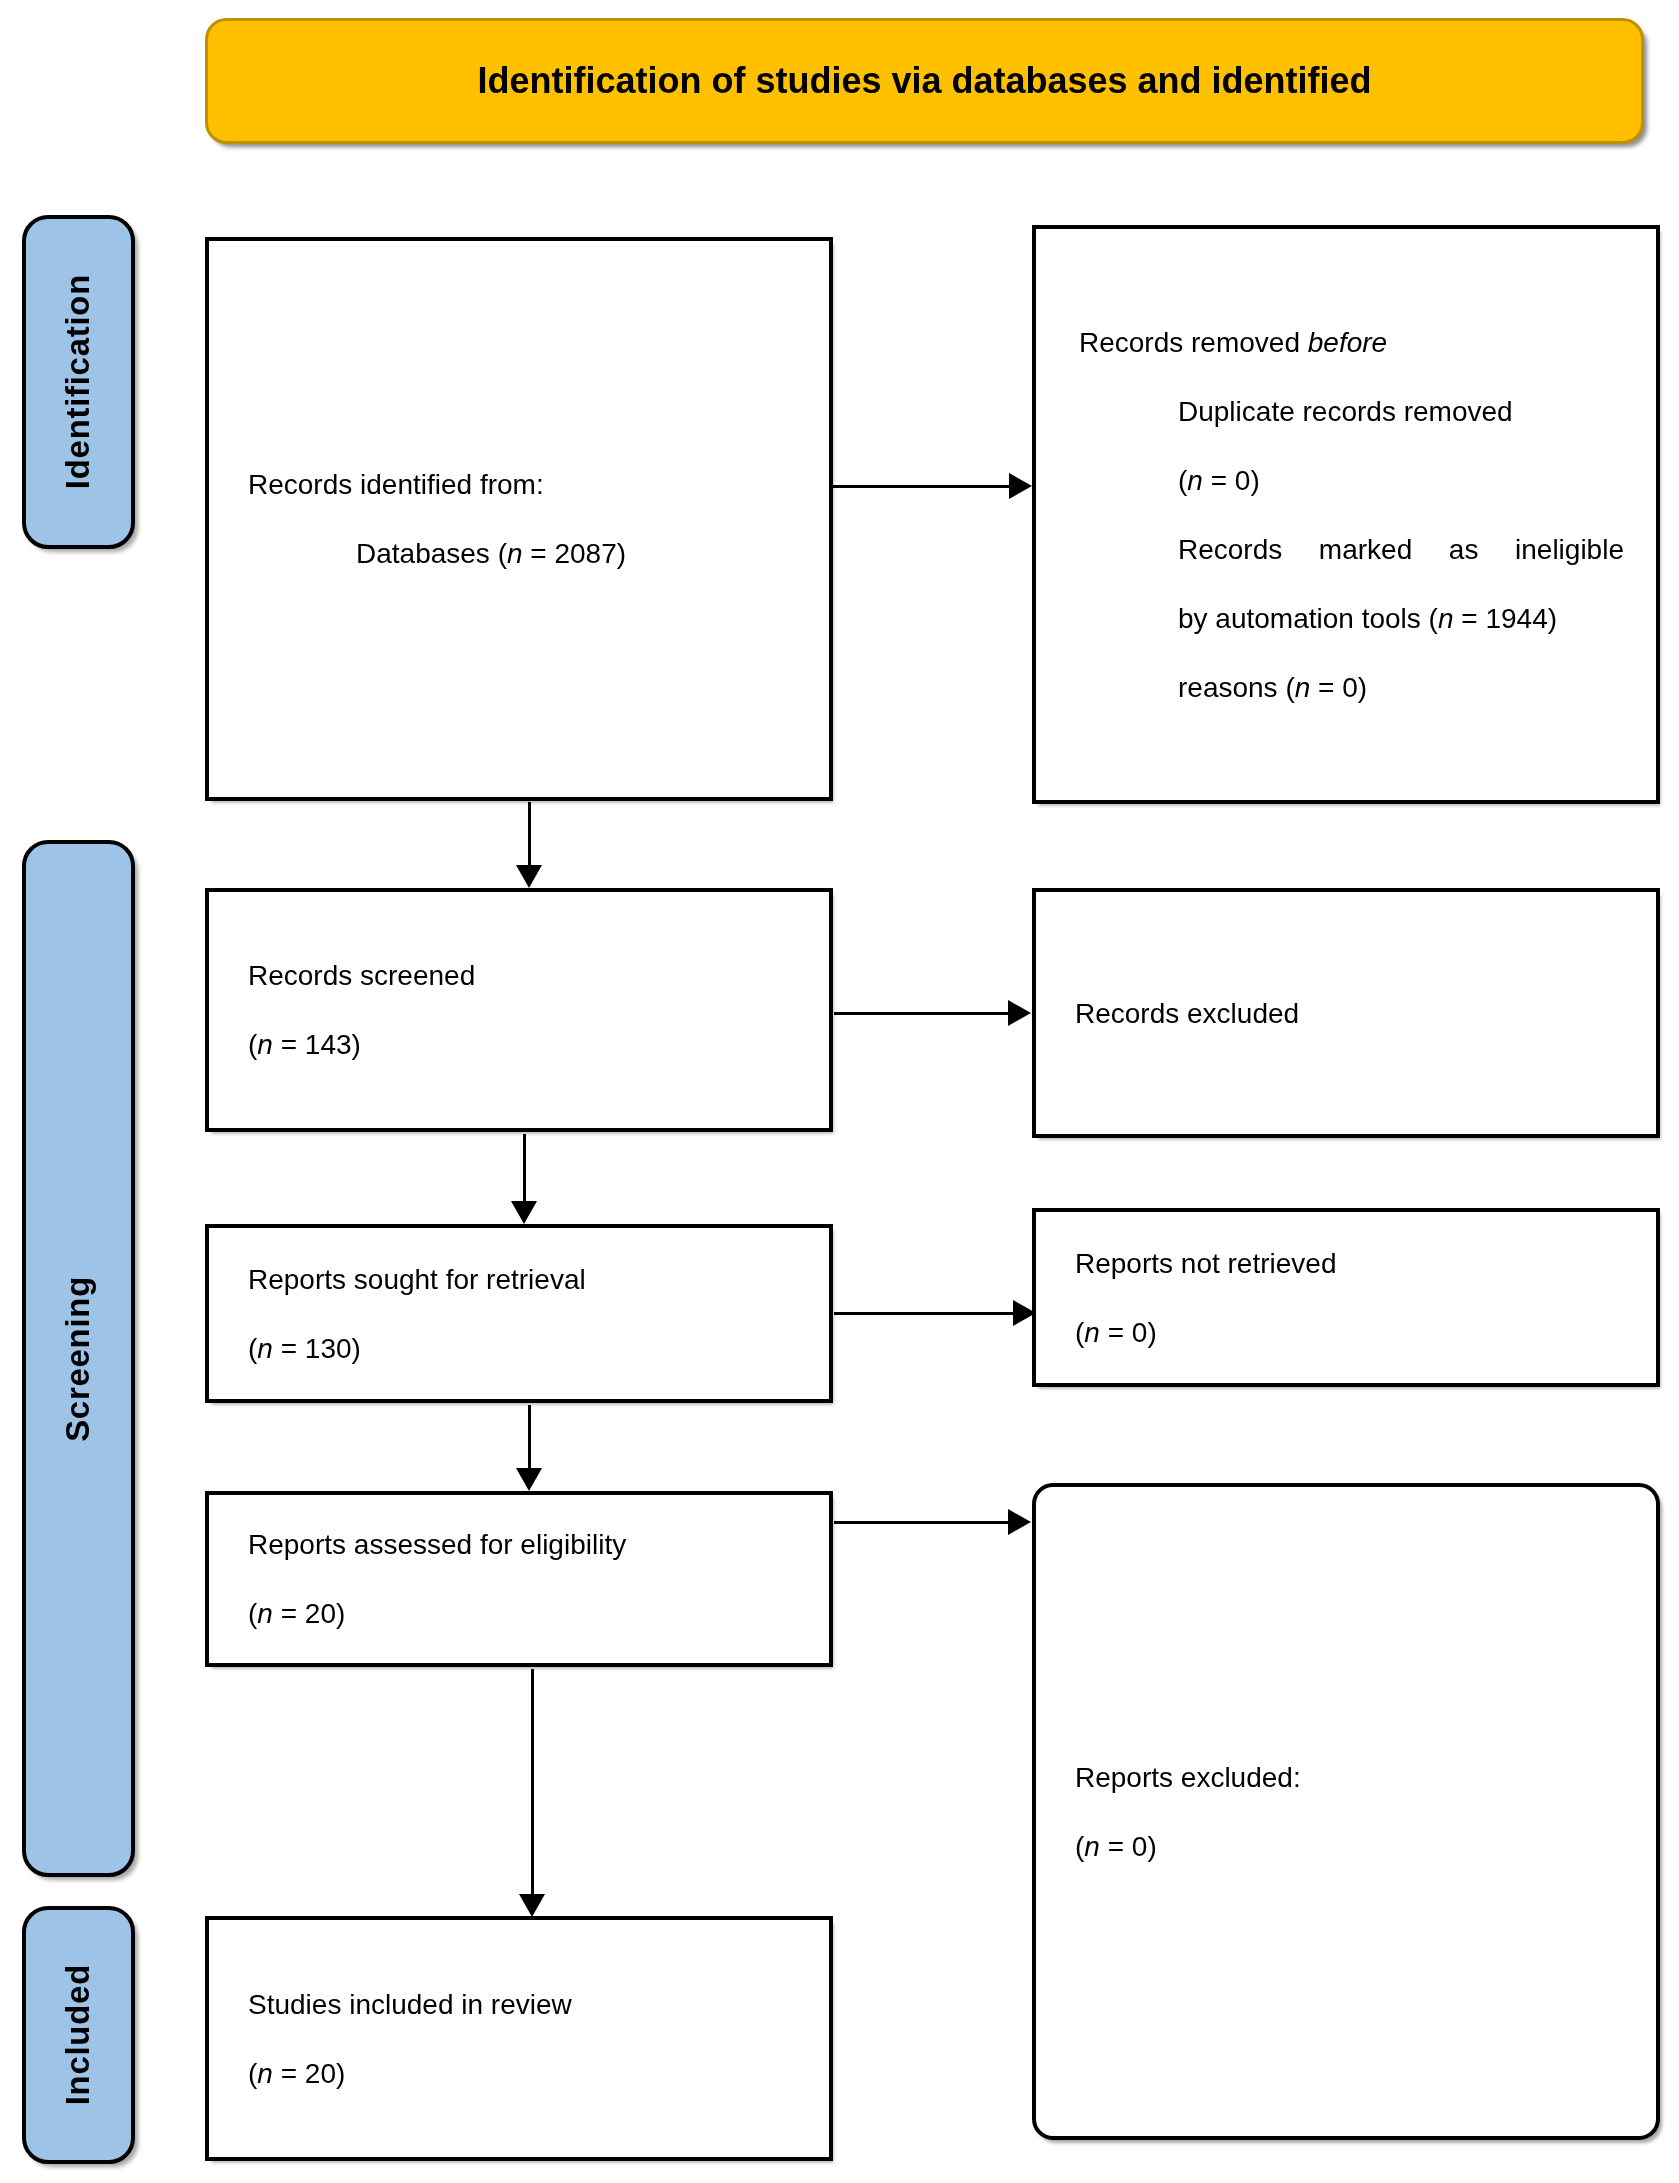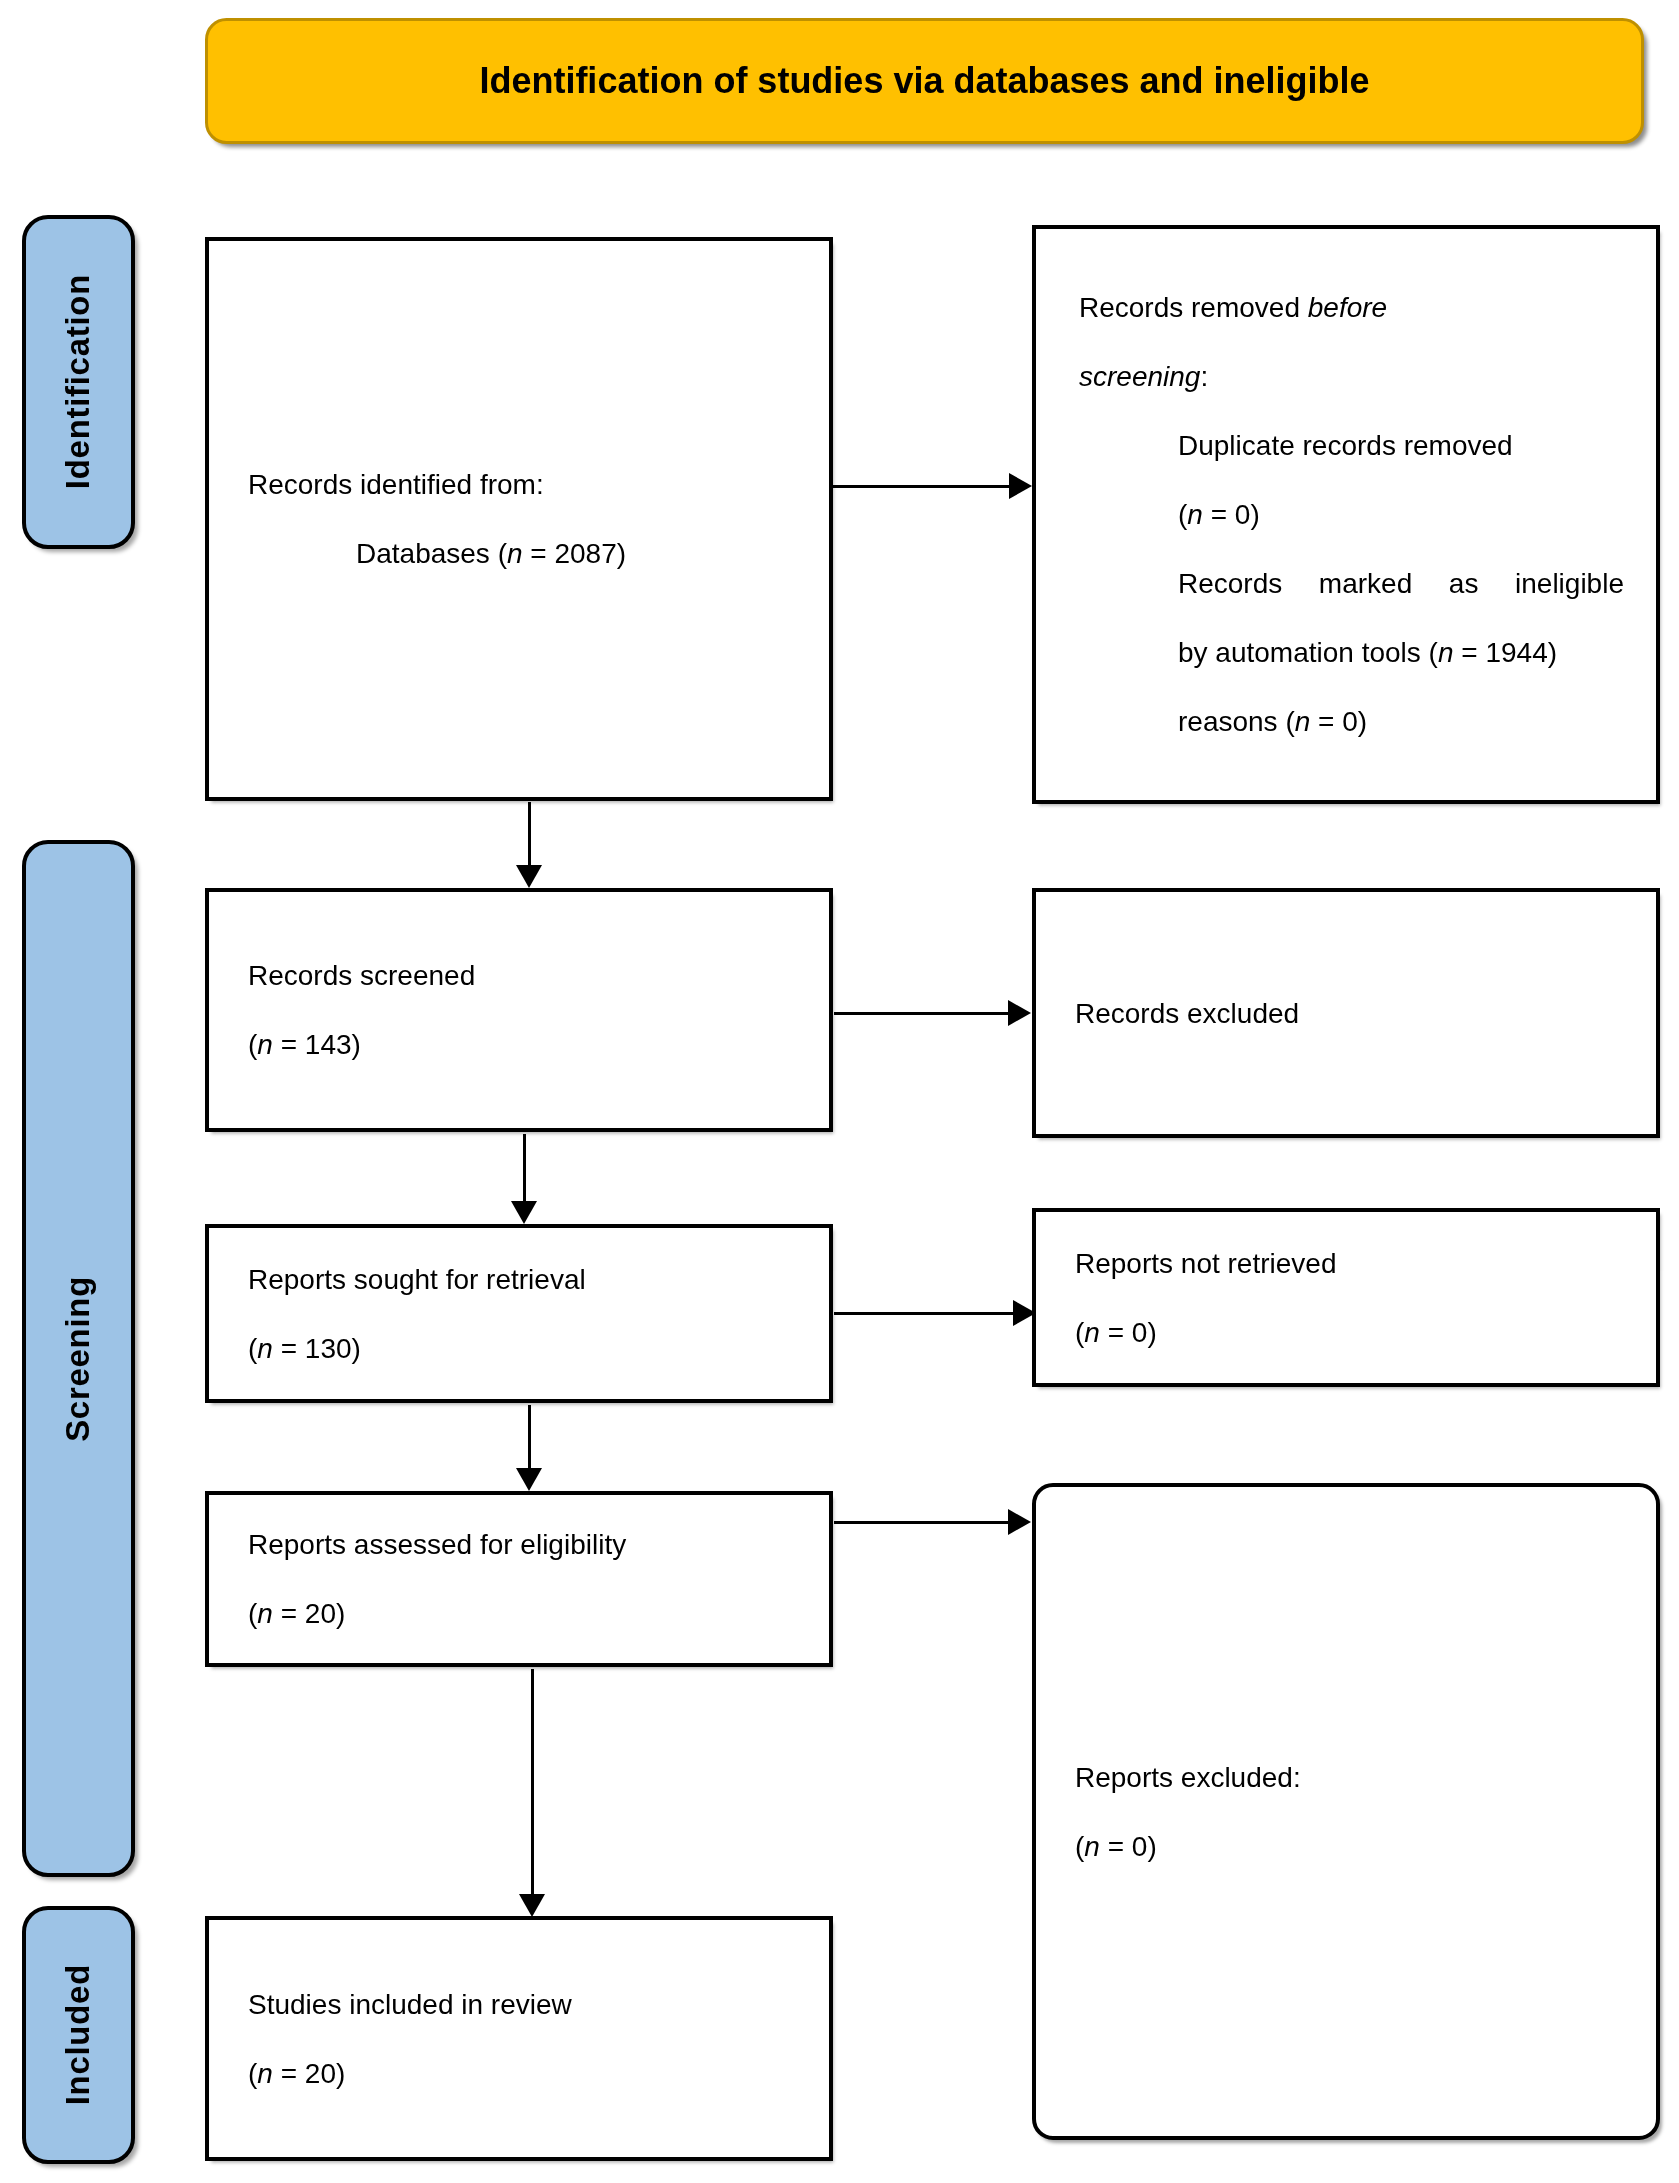--- a/index.html
+++ b/index.html
@@ -142,41 +142,40 @@
   .a-v2 { left: 523px; top: 1134px; height: 67px;  }
   .a-v3 { left: 528px; top: 1405px; height: 63px;  }
   .a-v4 { left: 531px; top: 1669px; height: 225px; }
 </style>
 </head>
 <body>
 
 <div class="canvas">
 
   <div class="banner">
-    <span>Identification of studies via databases and ineligible</span>
+    <span>Identification of studies via databases and identified</span>
   </div>
 
   <div class="stage identification">
     <span class="vtext">Identification</span>
   </div>
   <div class="stage screening">
     <span class="vtext">Screening</span>
   </div>
   <div class="stage included">
     <span class="vtext">Included</span>
   </div>
 
   <div class="box col-left b-identified">
       <div class="line">Records identified from:</div>
       <div class="line indent">Databases (<i>n</i> = 2087)</div>
     </div>
 
   <div class="box col-right b-removed">
       <div class="line">Records removed <i>before</i></div>
-      <div class="line"><i>screening</i>:</div>
       <div class="line indent">Duplicate records removed</div>
       <div class="line indent">(<i>n</i> = 0)</div>
       <div class="line indent justify">Records marked as ineligible</div>
       <div class="line indent">by automation tools (<i>n</i> = 1944)</div>
       <div class="line indent">reasons (<i>n</i> = 0)</div>
     </div>
 
   <div class="box col-left b-screened">
       <div class="line">Records screened</div>
       <div class="line">(<i>n</i> = 143)</div>

